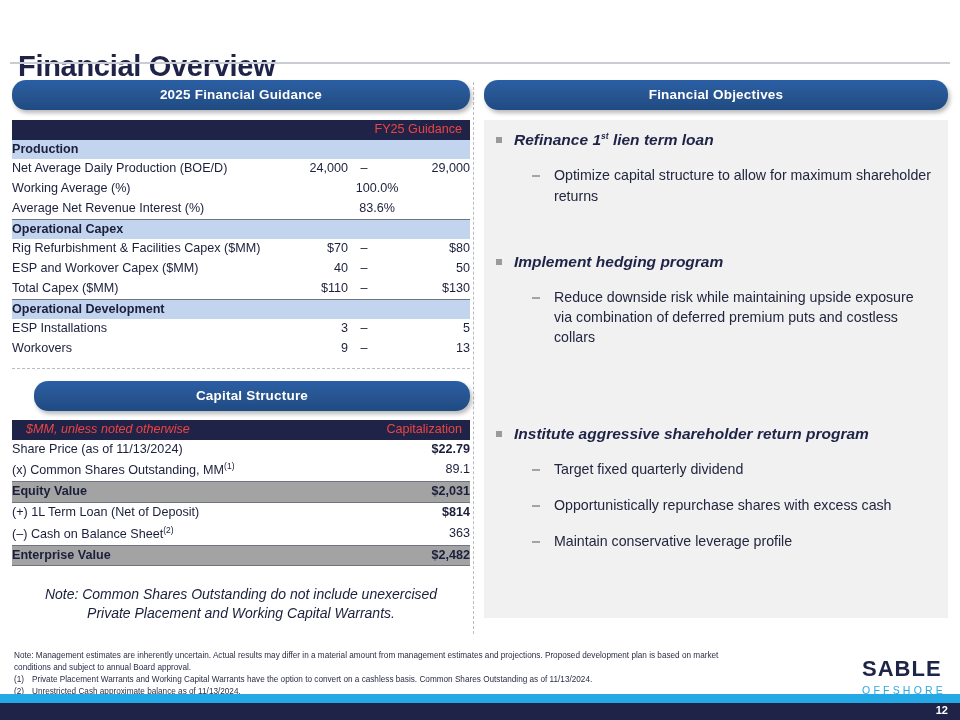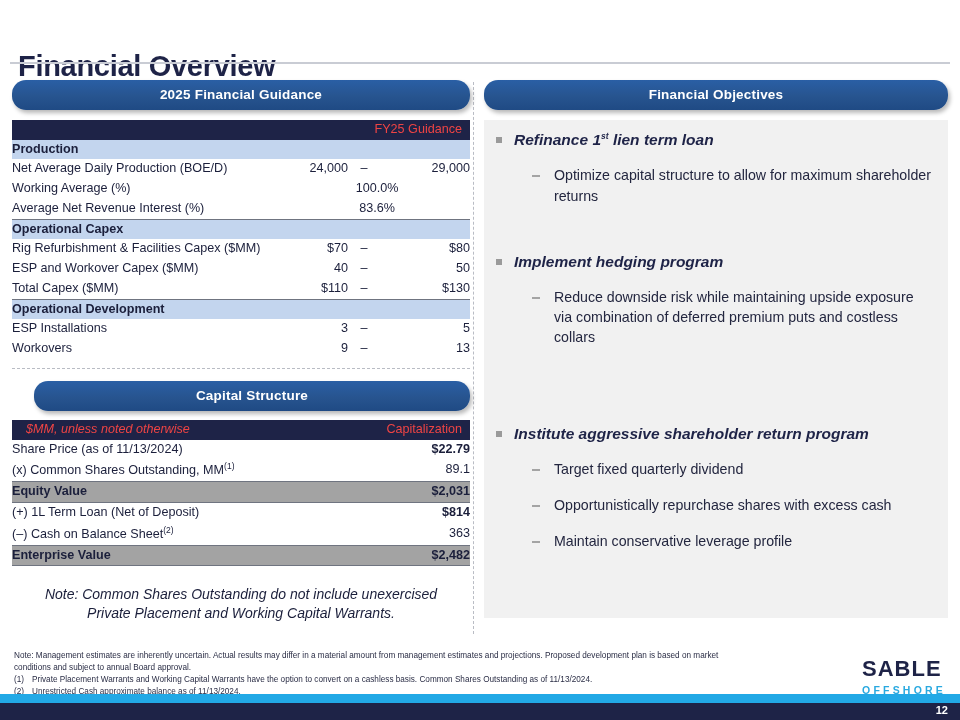--- a/index.html
+++ b/index.html
@@ -202,21 +202,21 @@
     line-height: 1;
   }
   #logo-main {
     font-size: 22px;
     font-weight: bold;
     color: #1e2347;
     letter-spacing: 1px;
   }
   #logo-sub {
     font-size: 10.5px;
-    font-weight: bold;
+    font-weight: normal;
     color: #29a9e0;
     letter-spacing: 3.2px;
     margin-top: 5px;
   }
 
   
   #cyan-bar {
     position: absolute;
     left: 0; top: 694px;
     width: 960px; height: 9px;

